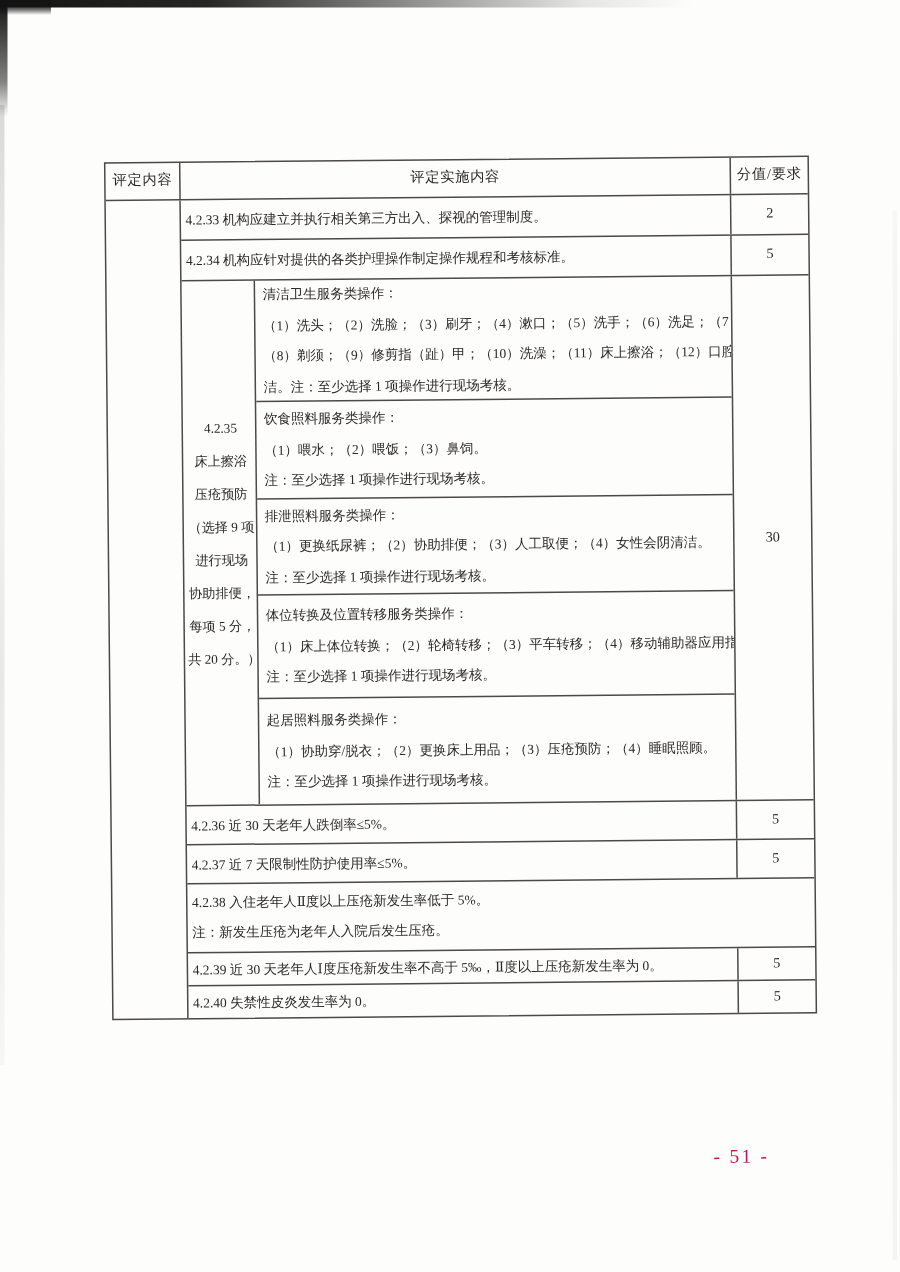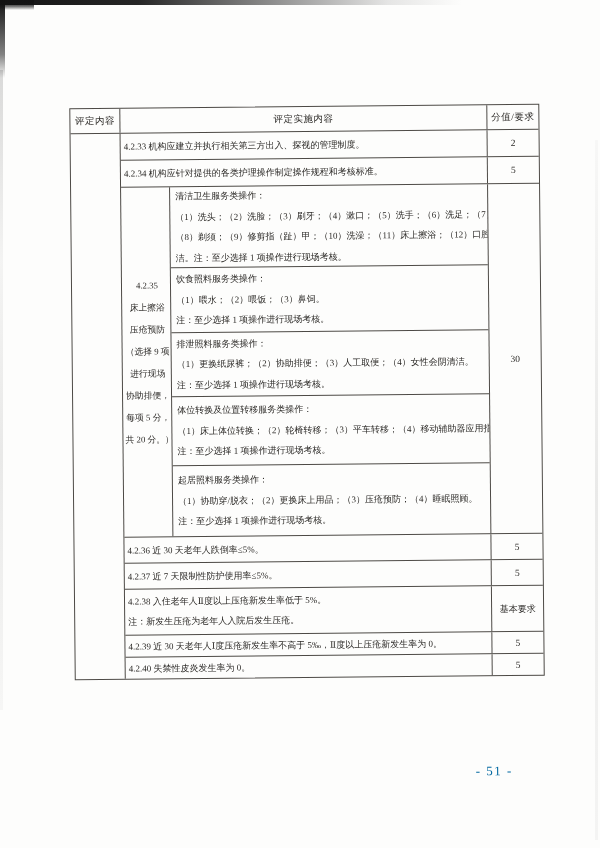--- a/index.html
+++ b/index.html
@@ -44,21 +44,21 @@
      display:flex;flex-direction:column;justify-content:center;padding-left:2px;overflow:hidden;font-size:8.8px;}
   .labelcell .ln{line-height:22px;text-align:center;}
   .subs{flex:1;min-width:0;display:flex;flex-direction:column;}
   .sub{border-bottom:1px solid #4d4a46;box-sizing:content-box;padding:0 5px;
      display:flex;flex-direction:column;justify-content:center;overflow:hidden;}
   .sub:last-child{border-bottom:none;}
   .sub .ln{line-height:20.5px;}
   .h80{height:80px;}.h64{height:64px;}.h63{height:63px;}.h68{height:68px;}.h70{height:70px;}
   .rh26{height:26px;}.rh25{height:25px;}.rh45{height:45px;}.rh20{height:21px;}
   .r38 .ln{line-height:19.5px;}
-  .page-number{position:absolute;left:472px;top:765px;font-size:13px;letter-spacing:1.5px;color:#0369a1;}
+  .page-number{position:absolute;left:472px;top:765px;font-size:13px;letter-spacing:1.5px;color:#be185d;}
 </style>
 </head>
 <body>
 
 <div class="scan-top"></div>
 <div class="scan-top-wedge"></div>
 <div class="scan-left"></div>
 <div class="scan-left-faint"></div>
 <div class="scan-right-faint"></div>
 
@@ -146,21 +146,20 @@
               <div class="ln">4.2.37 近 7 天限制性防护使用率≤5%。</div>
             </div>
           <div class="cC">5</div>
         </div>
 
         <div class="r rh45 r38">
           <div class="tdB">
             <div class="ln">4.2.38 入住老年人Ⅱ度以上压疮新发生率低于 5%。</div>
             <div class="ln">注：新发生压疮为老年人入院后发生压疮。</div>
           </div>
-          <div class="cC" style="font-size:9px;">基本要求</div>
         </div>
 
         <div class="r rh20">
           <div class="tdB">
               <div class="ln">4.2.39 近 30 天老年人Ⅰ度压疮新发生率不高于 5‰，Ⅱ度以上压疮新发生率为 0。</div>
             </div>
           <div class="cC">5</div>
         </div>
 
         <div class="r rh20">

